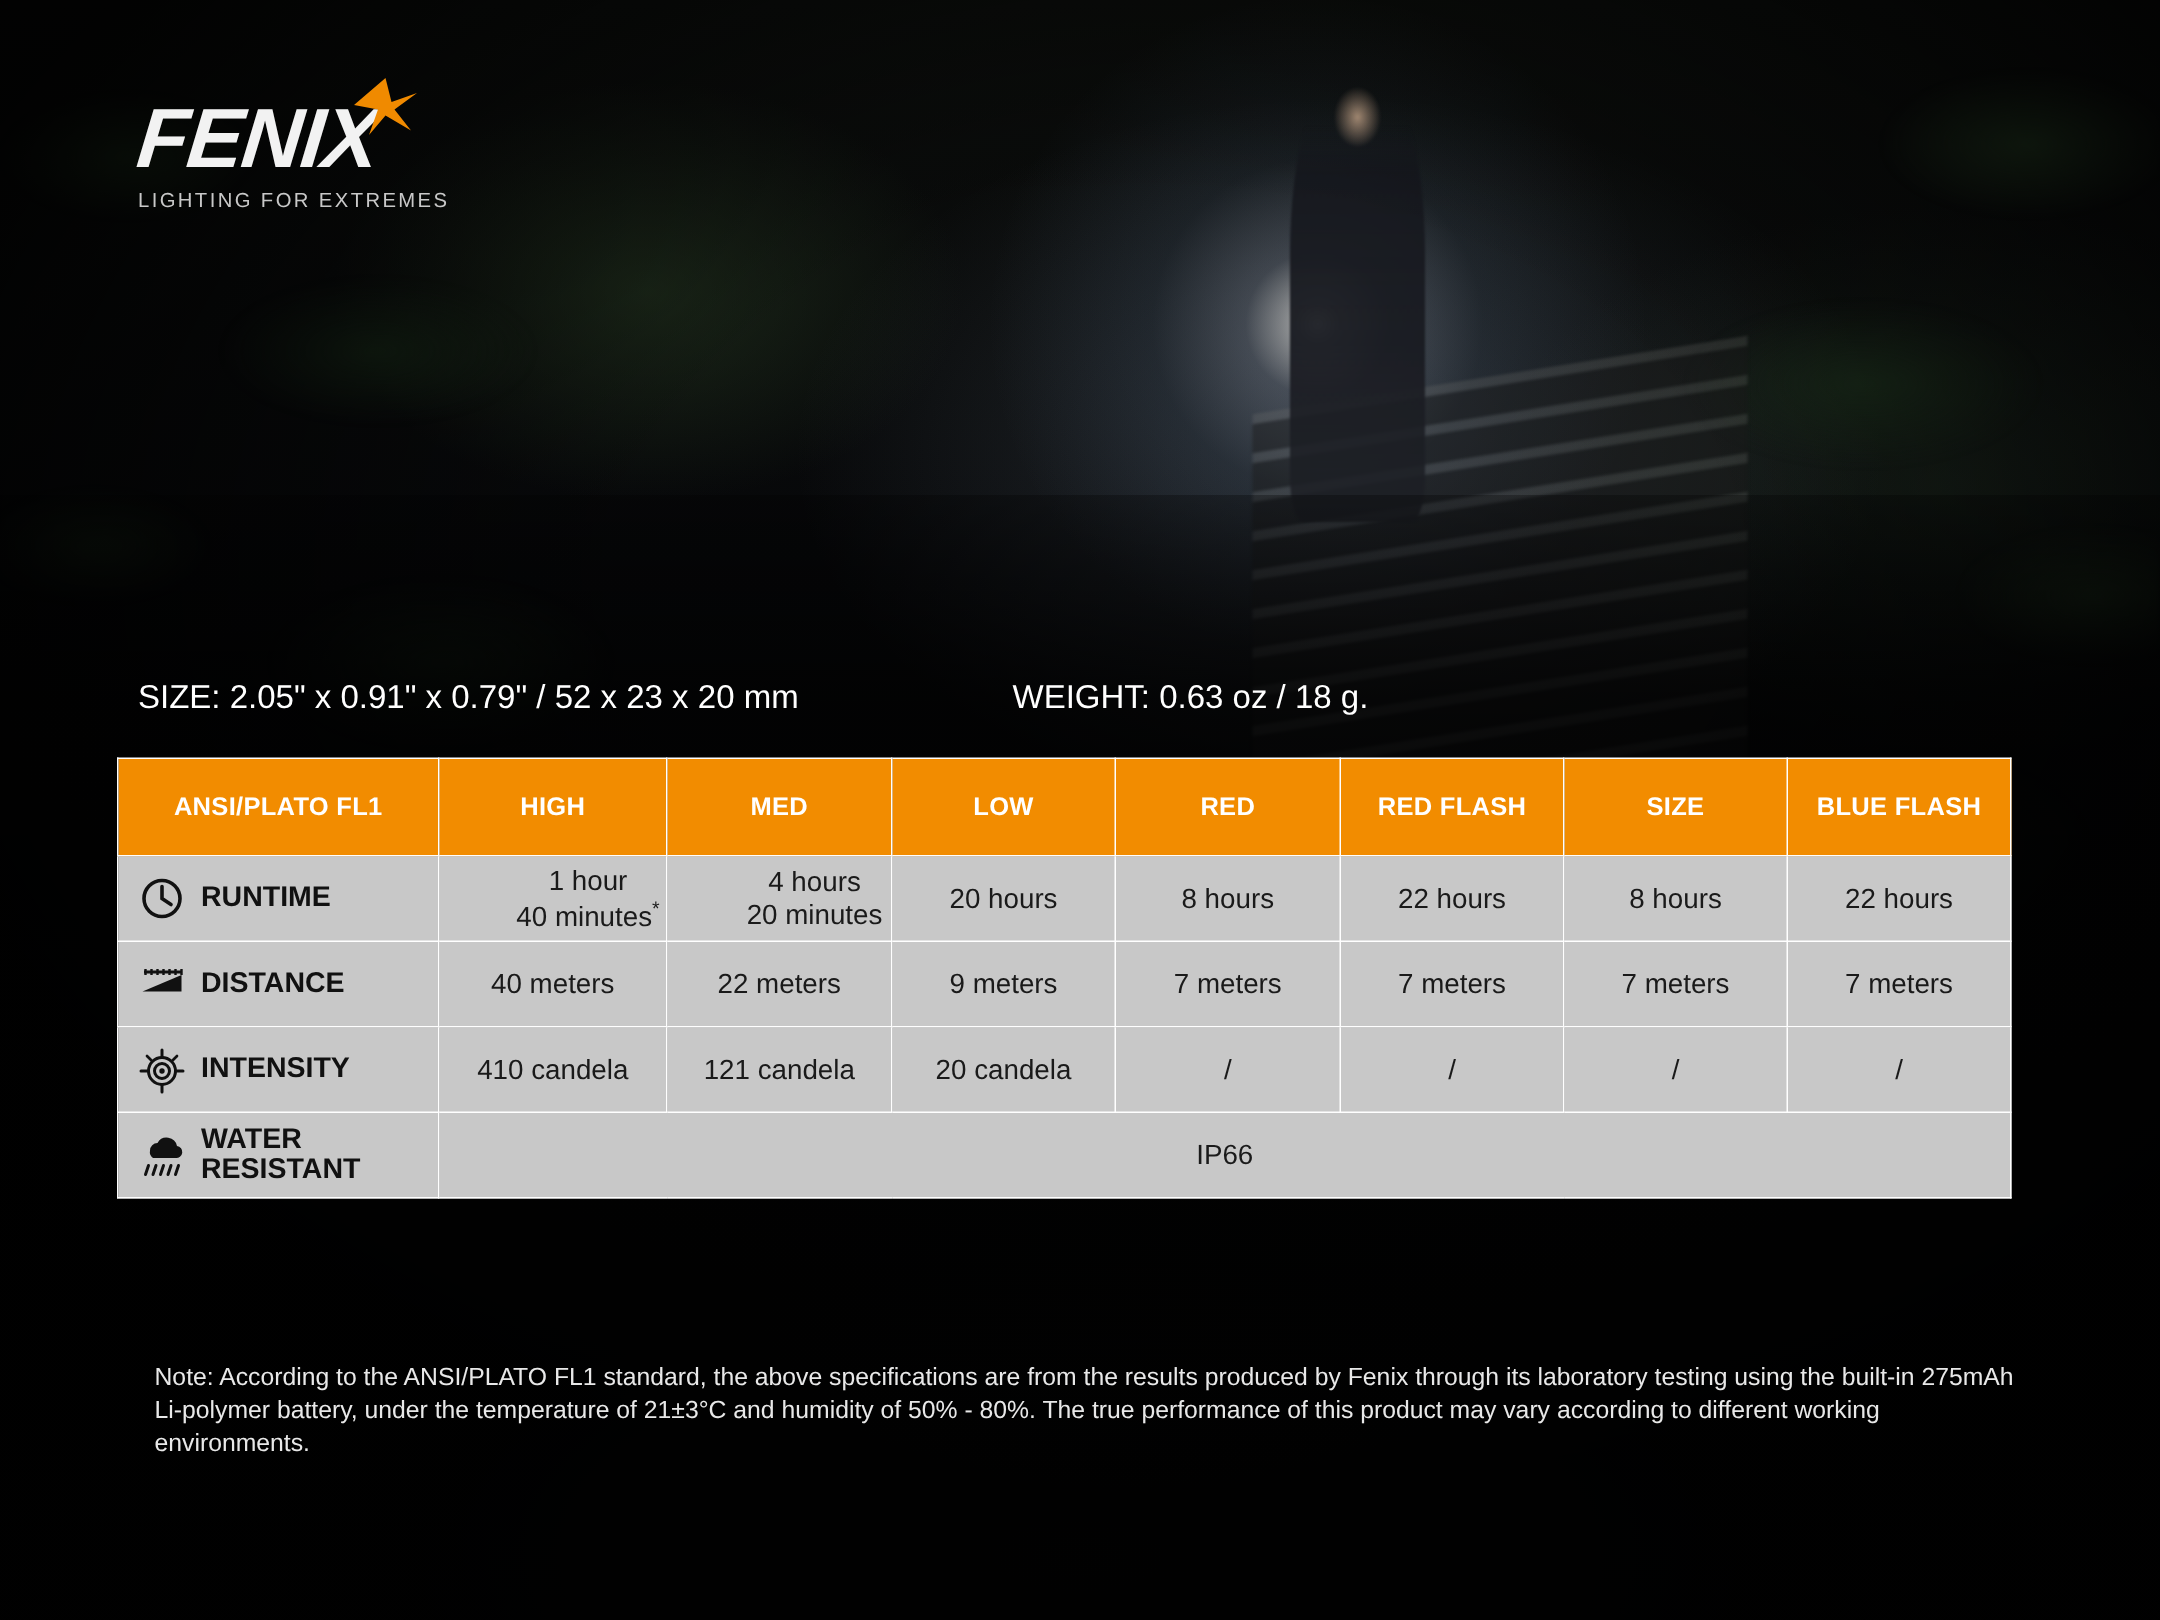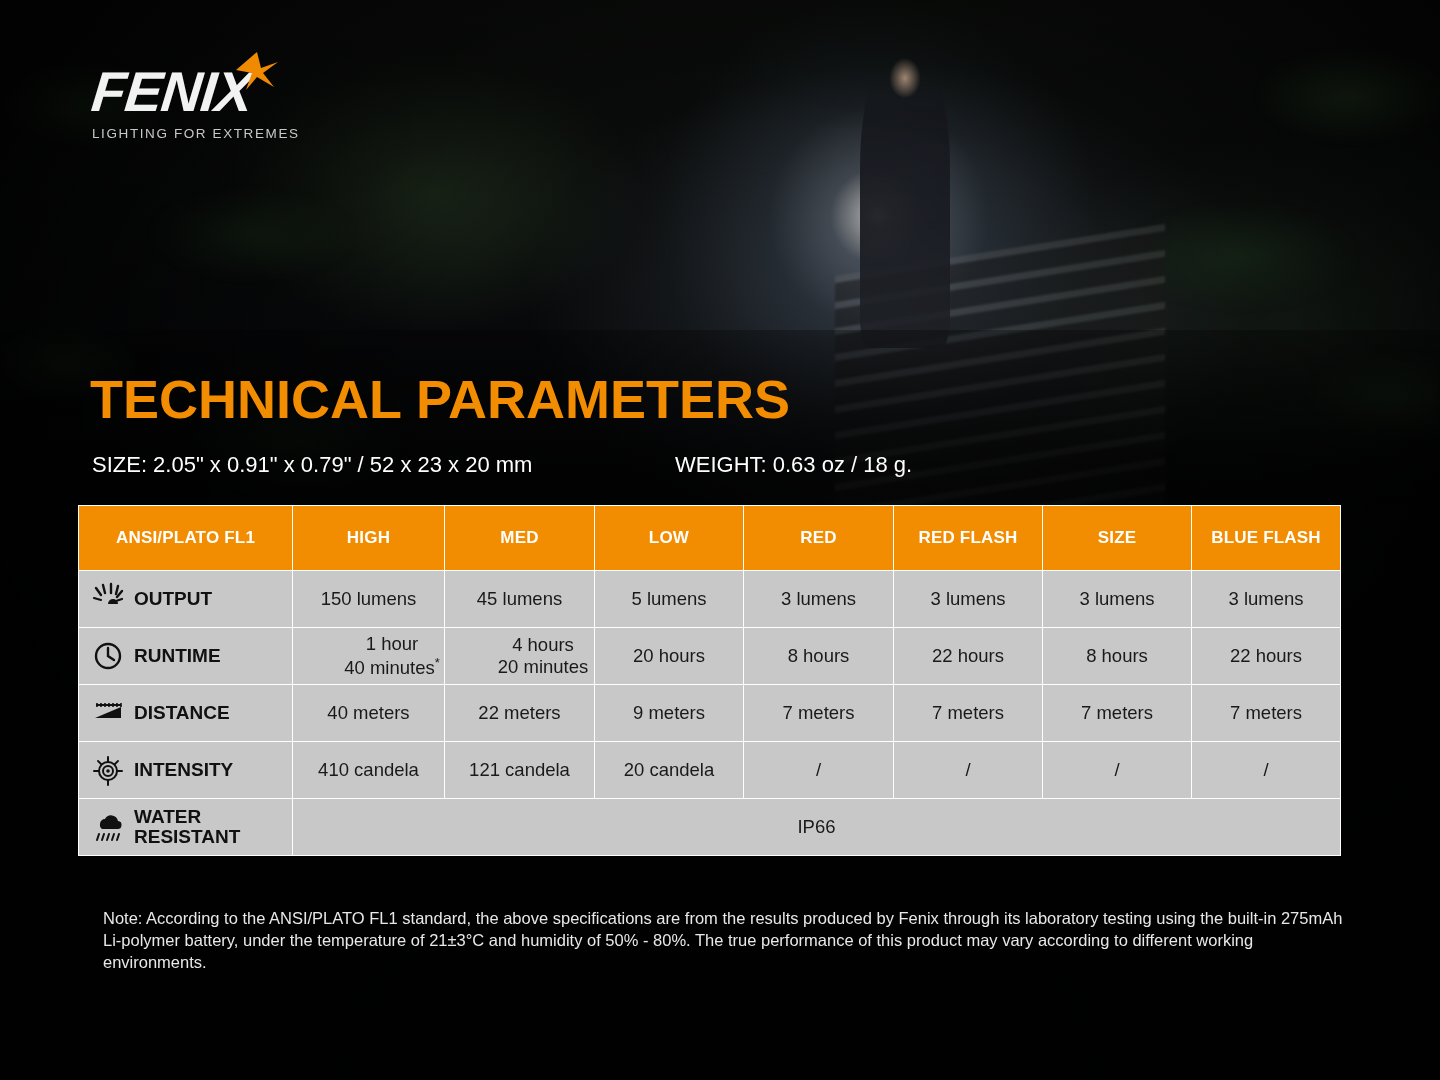--- a/index.html
+++ b/index.html
@@ -238,21 +238,20 @@
   <div class="logo">
     <div class="logo-word">FENIX</div>
     <div class="logo-spark">
       <svg width="46" height="46" viewBox="0 0 46 46" aria-hidden="true">
         <path d="M23 2 L27 18 L44 12 L29 23 L40 37 L23 27 L12 40 L18 23 L2 20 Z" fill="#f08a00"></path>
       </svg>
     </div>
     <div class="logo-tag">LIGHTING FOR EXTREMES</div>
   </div>
 
-  <div class="headline">TECHNICAL PARAMETERS</div>
 
   <div class="subline">
     <span class="size">SIZE: 2.05" x 0.91" x 0.79" / 52 x 23 x 20 mm</span>
     <span class="weight">WEIGHT: 0.63 oz / 18 g.</span>
   </div>
 
   <div class="table-wrap">
     <table class="spec">
       <colgroup>
         <col class="c0">
@@ -271,41 +270,20 @@
           <th>MED</th>
           <th>LOW</th>
           <th>RED</th>
           <th>RED FLASH</th>
           <th>SIZE</th>
           <th>BLUE FLASH</th>
         </tr>
       </thead>
       <tbody>
 
-        <tr>
-          <td class="label">
-            <div class="label-inner">
-              <span class="icon">
-                <svg class="icon" viewBox="0 0 34 34" aria-hidden="true">
-                  <path d="M17 22 a5 5 0 0 1 10 0 z" fill="#111"></path>
-                  <path d="M5 6 l5 7 M12 3 l2 8 M20 2 l0 9 M27 4 l-2 8 M31 9 l-5 6" stroke="#111" stroke-width="2.4" fill="none" stroke-linecap="round"></path>
-                  <path d="M3 16 l7 2 M31 17 l-6 2" stroke="#111" stroke-width="2.2" fill="none" stroke-linecap="round"></path>
-                </svg>
-              </span>
-              <span class="label-txt">OUTPUT</span>
-            </div>
-          </td>
-          <td>150 lumens</td>
-          <td>45 lumens</td>
-          <td>5 lumens</td>
-          <td>3 lumens</td>
-          <td>3 lumens</td>
-          <td>3 lumens</td>
-          <td>3 lumens</td>
-        </tr>
 
         <tr>
           <td class="label">
             <div class="label-inner">
               <span class="icon">
                 <svg class="icon" viewBox="0 0 34 34" aria-hidden="true">
                   <circle cx="17" cy="17" r="12" fill="none" stroke="#111" stroke-width="2.4"></circle>
                   <path d="M17 9 v8 l6 4" fill="none" stroke="#111" stroke-width="2.4" stroke-linecap="round"></path>
                 </svg>
               </span>

